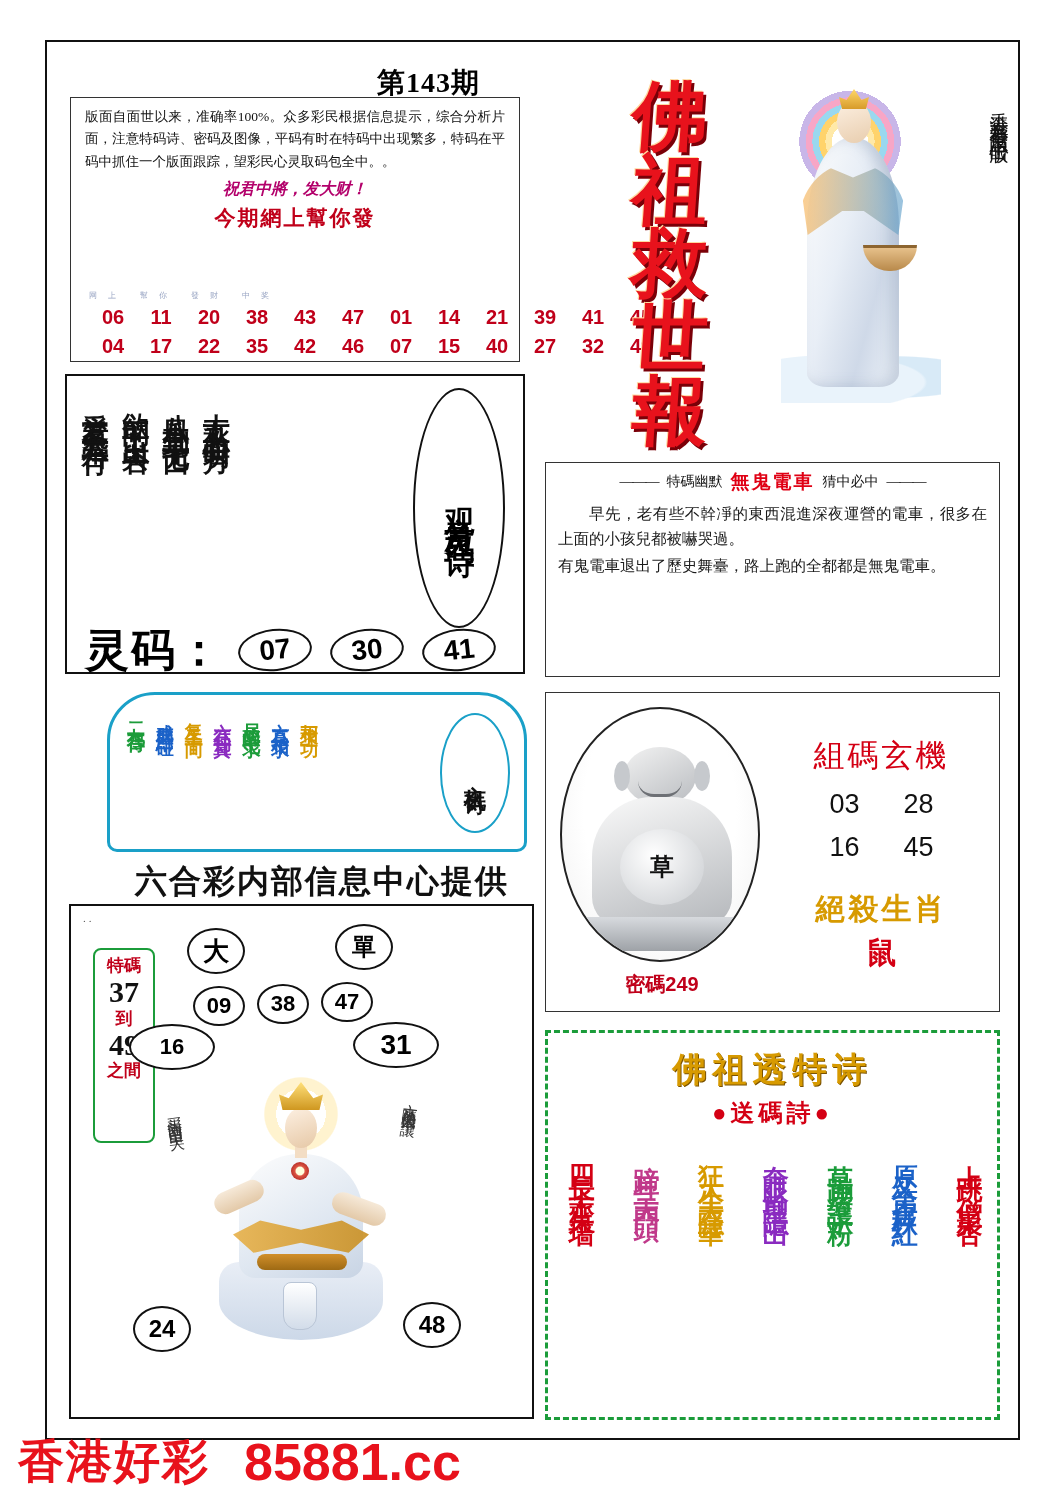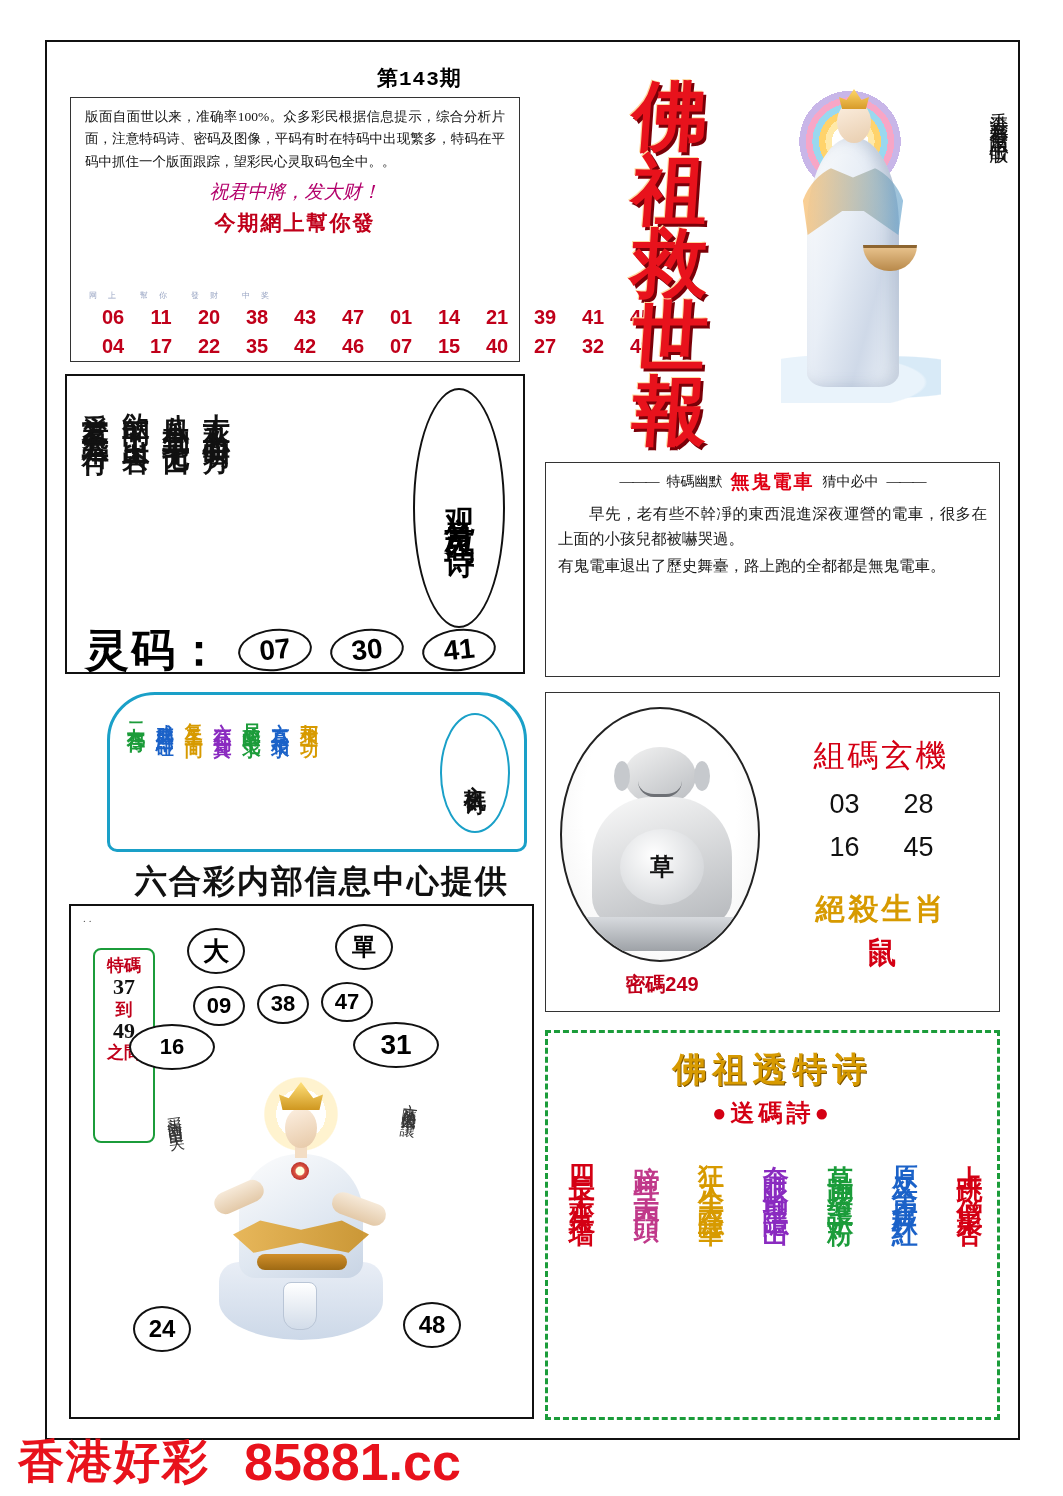--- a/index.html
+++ b/index.html
@@ -12,40 +12,40 @@
     overflow:hidden;
   }
   .page {
     position:absolute; left:45px; top:40px; width:975px; height:1400px;
     border:2px solid #111;
     background:#fff;
   }
   
   .issue-title {
     position:absolute; left:330px; top:22px;
-    font-size:21px; font-weight:bold; color:#000;
-    font-family:Liberation Mono, monospace;
+    font-size:28px; font-weight:bold; color:#000;
+    font-family:Liberation Serif, serif;
     letter-spacing:1px;
   }
   
   .info-box {
     position:absolute; left:23px; top:55px; width:450px; height:265px;
     border:1px solid #333; background:#fff;
   }
   .info-title {
     text-align:center; font-size:25px; font-weight:bold; color:#c0001a;
     margin-top:14px; letter-spacing:2px;
   }
   .info-body {
     font-size:13.5px; color:#111; line-height:1.65;
     margin:8px 14px 0 14px; text-align:justify;
   }
   .info-wish {
-    text-align:center; font-size:19px; color:#b3006b; font-style:italic;
-    font-weight:normal; margin-top:6px;
+    text-align:center; font-size:16px; color:#b3006b; font-style:italic;
+    font-weight:bold; margin-top:6px;
     font-family:"Liberation Serif", serif;
   }
   .info-sub {
     text-align:center; font-size:21px; font-weight:bold; color:#c0001a;
     margin-top:4px; letter-spacing:2px;
   }
   .ghost-row {
     position:absolute; left:18px; top:192px;
     font-size:8px; color:#9aa6c4; letter-spacing:11px;
   }
@@ -305,21 +305,21 @@
   }
   .dots { position:absolute; left:12px; top:6px; font-size:11px; color:#555; letter-spacing:3px;}
   .teama {
     position:absolute; left:22px; top:42px; width:62px; height:195px;
     border:2px solid #1b9c3a; border-radius:8px;
     text-align:center; padding-top:6px;
   }
   .teama div {
     font-size:17px; font-weight:bold; color:#c0001a; line-height:1.12;
   }
-  .teama .big { font-size:22px; color:#111;text-align:center; }
+  .teama .big { font-size:30px; color:#111;text-align:center; }
   .o-ball {
     position:absolute; border:2px solid #111; border-radius:50%;
     display:flex; align-items:center; justify-content:center;
     font-family:"Liberation Sans", sans-serif; font-weight:bold;
     background:#fff;
   }
   .ball-da { left:116px; top:22px; width:58px; height:46px; font-size:26px; }
   .ball-dan { left:264px; top:18px; width:58px; height:46px; font-size:24px; }
   .ball-09 { left:122px; top:80px; width:52px; height:40px; font-size:22px; }
   .ball-38 { left:186px; top:78px; width:52px; height:40px; font-size:22px; }

